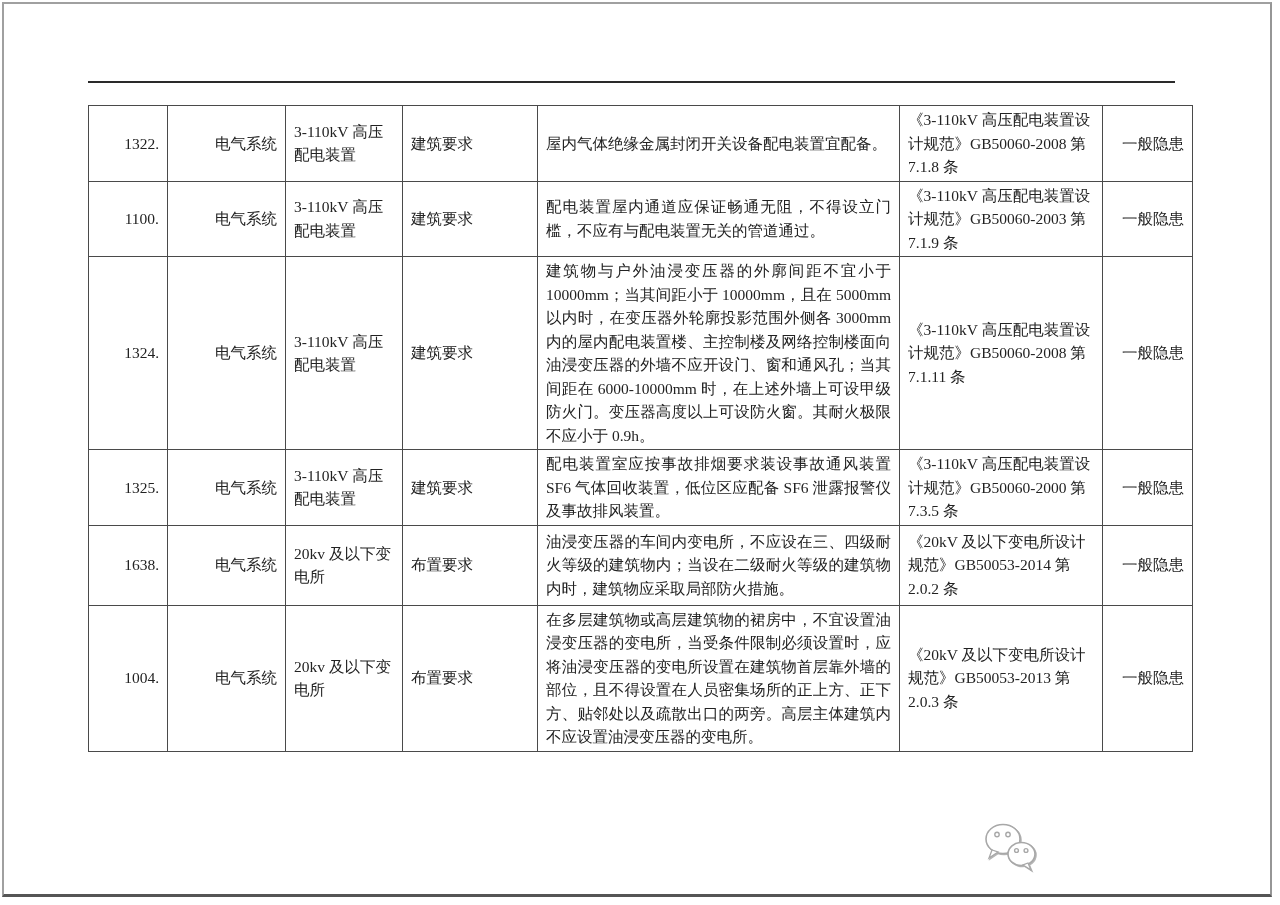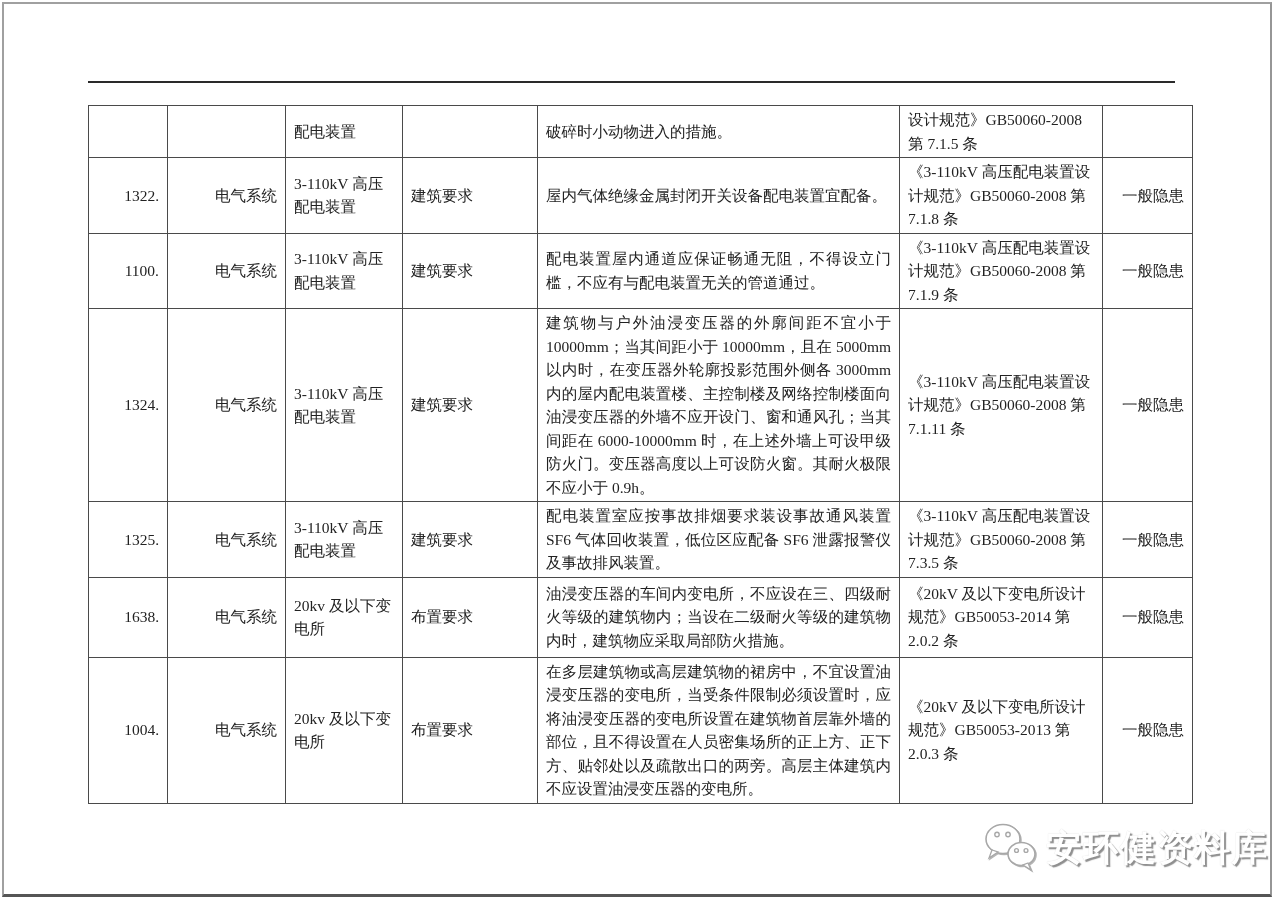--- a/index.html
+++ b/index.html
@@ -64,63 +64,54 @@
   <colgroup>
     <col style="width:79px">
       <col style="width:118px">
       <col style="width:117px">
     <col style="width:135px">
       <col style="width:362px">
       <col style="width:203px">
     <col style="width:90px">
   </colgroup>
   <tbody>
-    <tr class="r0">
-      <td class="c-center top"></td>
-      <td class="c-center top"></td>
-      <td class="c-left top">配电装置</td>
-      <td class="c-left top"></td>
-      <td class="c-desc top">破碎时小动物进入的措施。</td>
-      <td class="c-ref top">设计规范》GB50060-2008 第 7.1.5 条</td>
-      <td class="c-center top"></td>
-    </tr>
     <tr class="r1">
       <td class="c-center">1322.</td>
       <td class="c-center">电气系统</td>
       <td class="c-left">3-110kV 高压配电装置</td>
       <td class="c-left">建筑要求</td>
       <td class="c-desc">屋内气体绝缘金属封闭开关设备配电装置宜配备。</td>
       <td class="c-ref">《3-110kV 高压配电装置设计规范》GB50060-2008 第 7.1.8 条</td>
       <td class="c-center">一般隐患</td>
     </tr>
     <tr class="r2">
       <td class="c-center">1100.</td>
       <td class="c-center">电气系统</td>
       <td class="c-left">3-110kV 高压配电装置</td>
       <td class="c-left">建筑要求</td>
       <td class="c-desc">配电装置屋内通道应保证畅通无阻，不得设立门槛，不应有与配电装置无关的管道通过。</td>
-      <td class="c-ref">《3-110kV 高压配电装置设计规范》GB50060-2008 第 7.1.9 条</td>
+      <td class="c-ref">《3-110kV 高压配电装置设计规范》GB50060-2003 第 7.1.9 条</td>
       <td class="c-center">一般隐患</td>
     </tr>
     <tr class="r3">
       <td class="c-center">1324.</td>
       <td class="c-center">电气系统</td>
       <td class="c-left">3-110kV 高压配电装置</td>
       <td class="c-left">建筑要求</td>
       <td class="c-desc">建筑物与户外油浸变压器的外廓间距不宜小于 10000mm；当其间距小于 10000mm，且在 5000mm 以内时，在变压器外轮廓投影范围外侧各 3000mm 内的屋内配电装置楼、主控制楼及网络控制楼面向油浸变压器的外墙不应开设门、窗和通风孔；当其间距在 6000-10000mm 时，在上述外墙上可设甲级防火门。变压器高度以上可设防火窗。其耐火极限不应小于 0.9h。</td>
       <td class="c-ref">《3-110kV 高压配电装置设计规范》GB50060-2008 第 7.1.11 条</td>
       <td class="c-center">一般隐患</td>
     </tr>
     <tr class="r4">
       <td class="c-center">1325.</td>
       <td class="c-center">电气系统</td>
       <td class="c-left">3-110kV 高压配电装置</td>
       <td class="c-left">建筑要求</td>
       <td class="c-desc">配电装置室应按事故排烟要求装设事故通风装置 SF6 气体回收装置，低位区应配备 SF6 泄露报警仪及事故排风装置。</td>
-      <td class="c-ref">《3-110kV 高压配电装置设计规范》GB50060-2008 第 7.3.5 条</td>
+      <td class="c-ref">《3-110kV 高压配电装置设计规范》GB50060-2000 第 7.3.5 条</td>
       <td class="c-center">一般隐患</td>
     </tr>
     <tr class="r5">
       <td class="c-center">1638.</td>
       <td class="c-center">电气系统</td>
       <td class="c-left">20kv 及以下变电所</td>
       <td class="c-left">布置要求</td>
       <td class="c-desc">油浸变压器的车间内变电所，不应设在三、四级耐火等级的建筑物内；当设在二级耐火等级的建筑物内时，建筑物应采取局部防火措施。</td>
       <td class="c-ref">《20kV 及以下变电所设计规范》GB50053-2014 第 2.0.2 条</td>
       <td class="c-center">一般隐患</td>
@@ -145,14 +136,13 @@
       <ellipse cx="39.5" cy="32" rx="13.5" ry="11.5"></ellipse>
       <path d="M46 41 L49 48 L41 43 Z" stroke-width="1.3"></path>
     </g>
     <g fill="#ffffff" stroke="#a8a8a8" stroke-width="1.4">
       <circle cx="15" cy="12.5" r="2.2"></circle>
       <circle cx="26" cy="12.5" r="2.2"></circle>
       <circle cx="34.5" cy="28.5" r="1.9"></circle>
       <circle cx="44" cy="28.5" r="1.9"></circle>
     </g>
   </svg>
-  <span class="wm-text">安环健资料库</span>
 </div>
 
 </body></html>

